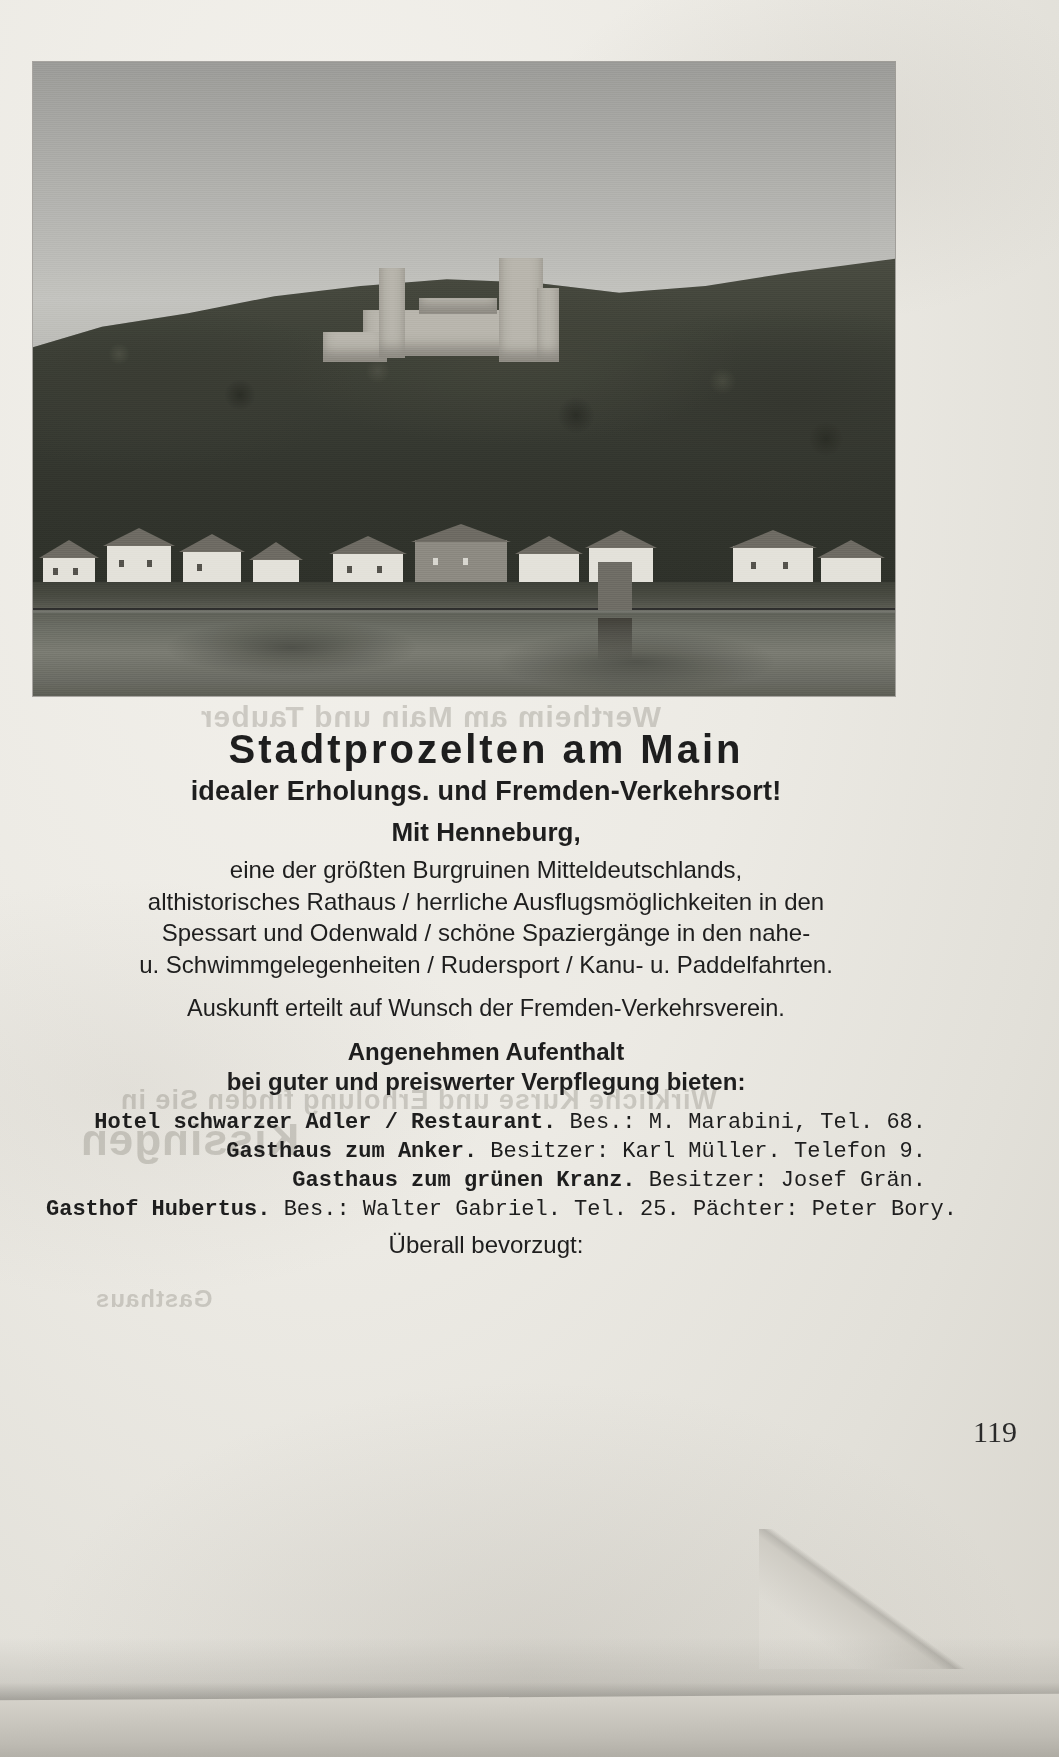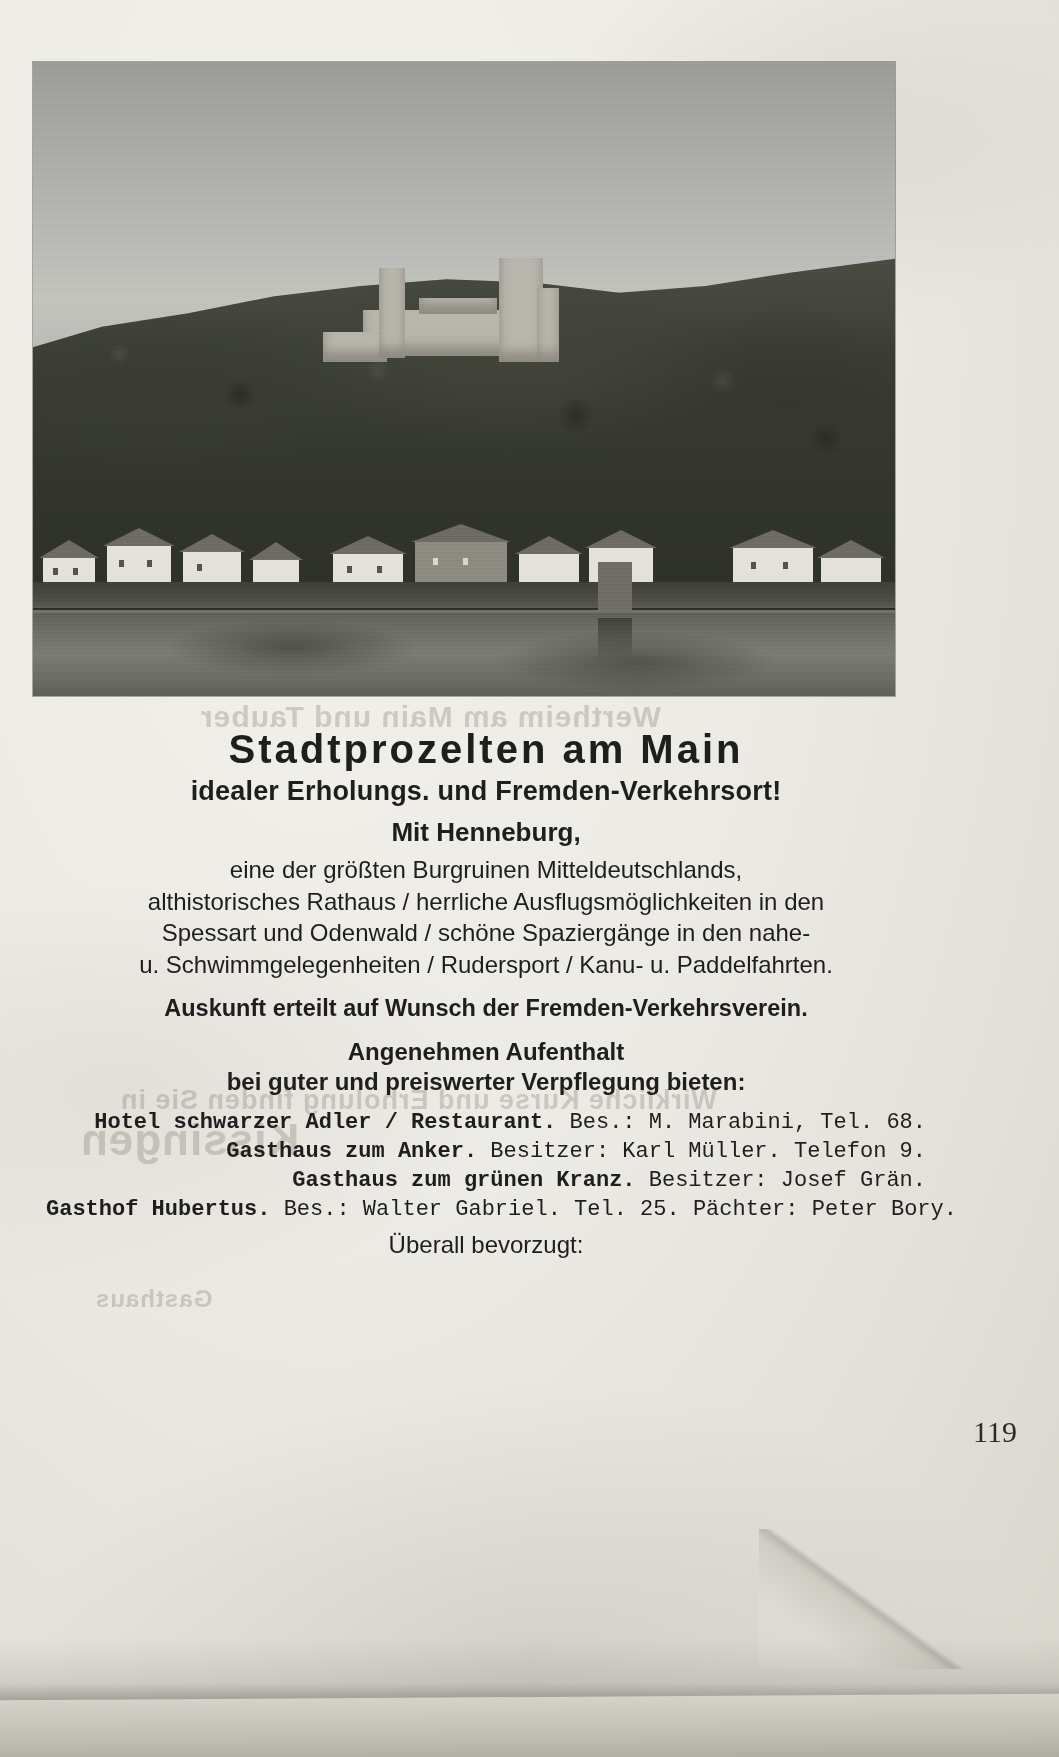--- a/index.html
+++ b/index.html
@@ -224,21 +224,21 @@
   #ad .body {
     font-size: 24px;
     line-height: 1.32;
     text-align: justify;
     text-align-last: center;
     margin: 0 2px;
   }
   #ad .body .ln { display: block; white-space: nowrap; }
   #ad .info {
     font-size: 23.5px;
-    font-weight: bold;
+    font-weight: normal;
     margin: 14px 0 16px 0;
   }
   #ad .welcome {
     font-size: 24px;
     font-weight: bold;
     margin: 4px 0 2px 0;
   }
   #ad .welcome2 {
     font-size: 24px;
     font-weight: bold;

